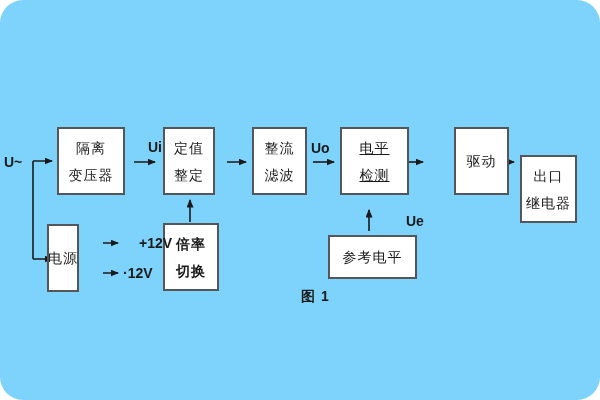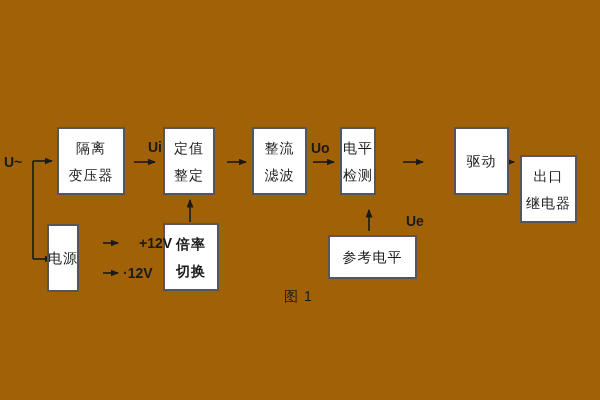--- a/index.html
+++ b/index.html
@@ -1,22 +1,23 @@
 <!DOCTYPE html>
 <html><head>
 <meta charset="utf-8">
 <style>
   html,body{margin:0;padding:0;background:#ffffff;}
   #canvas{
     position:relative;
     width:600px;height:400px;
-    background:#a16207;
+    background:#7dd3fc;
     font-family:"Liberation Sans","DejaVu Sans",sans-serif;
     color:#1a1a1a;
     overflow:hidden;
+    border-radius:23px;
   }
   #wires{position:absolute;left:0;top:0;width:600px;height:400px;}
   .block{
     position:absolute;
     box-sizing:border-box;
     border:2px solid #54565a;
     background:#ffffff;
     display:flex;
     flex-direction:column;
     align-items:center;
@@ -28,26 +29,26 @@
     text-align:center;
   }
   .block span{white-space:nowrap;}
   .lbl{
     position:absolute;
     font-size:14px;
     font-weight:700;
     line-height:1;
     white-space:nowrap;
   }
-  .lbl.cn{font-weight:400;letter-spacing:1px;}
+  .lbl.cn{font-weight:700;letter-spacing:1px;margin-left:17px;}
   
   .b-isolation       {left:57px;  top:127px; width:68px; height:68px;}
   .b-setpoint        {left:163px; top:127px; width:52px; height:68px;justify-content:center;}
   .b-rectifier       {left:252px; top:127px; width:55px; height:68px;}
-  .b-level           {left:340px; top:127px; width:36px; height:68px;}
+  .b-level           {left:340px; top:127px; width:69px; height:68px;text-decoration:underline;}
   .b-driver          {left:428px; top:127px; width:55px; height:68px;margin-left:26px;}
   .b-relay           {left:520px; top:127px; width:57px; height:68px;margin-top:28px;}
   .b-power           {left:47px;  top:224px; width:32px; height:68px;}
   .b-ratio           {left:163px; top:223px; width:56px; height:68px;font-weight:bold;}
   .b-reference       {left:328px; top:235px; width:89px; height:44px;}
 </style>
 </head>
 <body>
 
 <div id="canvas">

